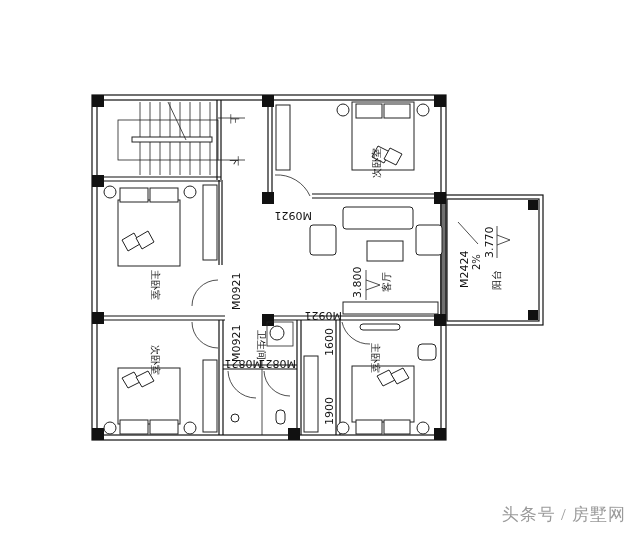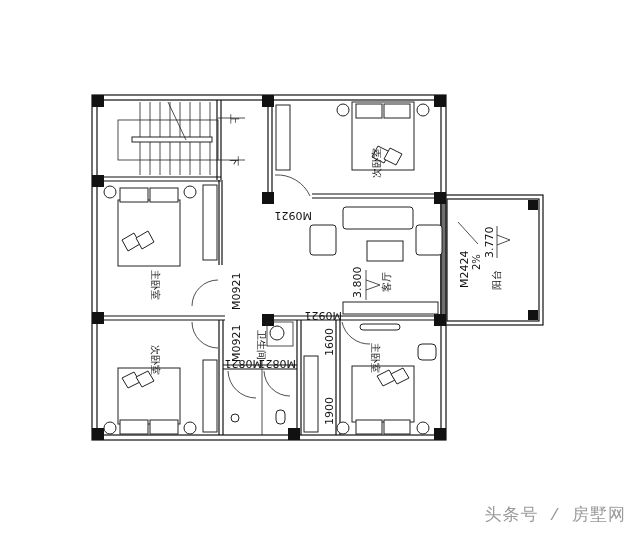--- a/index.html
+++ b/index.html
@@ -3,21 +3,21 @@
 <meta charset="utf-8">
 <style>
   html,body{margin:0;padding:0;background:#fff;}
   body{width:640px;height:534px;position:relative;overflow:hidden;font-family:"DejaVu Sans",sans-serif;}
   #plan{position:absolute;left:0;top:0;width:640px;height:534px;}
   .wall{fill:none;stroke:#111;stroke-width:1.2;}
   .thin{fill:none;stroke:#222;stroke-width:0.8;}
   .col{fill:#111;}
   .furn{fill:#fff;stroke:#222;stroke-width:1;}
   .lbl{font-family:"DejaVu Sans",sans-serif;fill:#111;}
-  .watermark{position:absolute;right:14px;bottom:8px;font-size:17px;color:#9a9a9a;font-family:Liberation Mono, monospace;letter-spacing:1px;}
+  .watermark{position:absolute;right:14px;bottom:8px;font-size:17px;color:#9a9a9a;font-family:Liberation Serif, serif;letter-spacing:1px;}
 </style>
 </head>
 <body>
 
 <svg id="plan" viewBox="0 0 640 534" xmlns="http://www.w3.org/2000/svg">
 
   <g>
     <rect class="wall" x="92" y="95" width="354" height="345"></rect>
     <rect class="wall" x="97" y="100" width="344" height="335"></rect>
 

